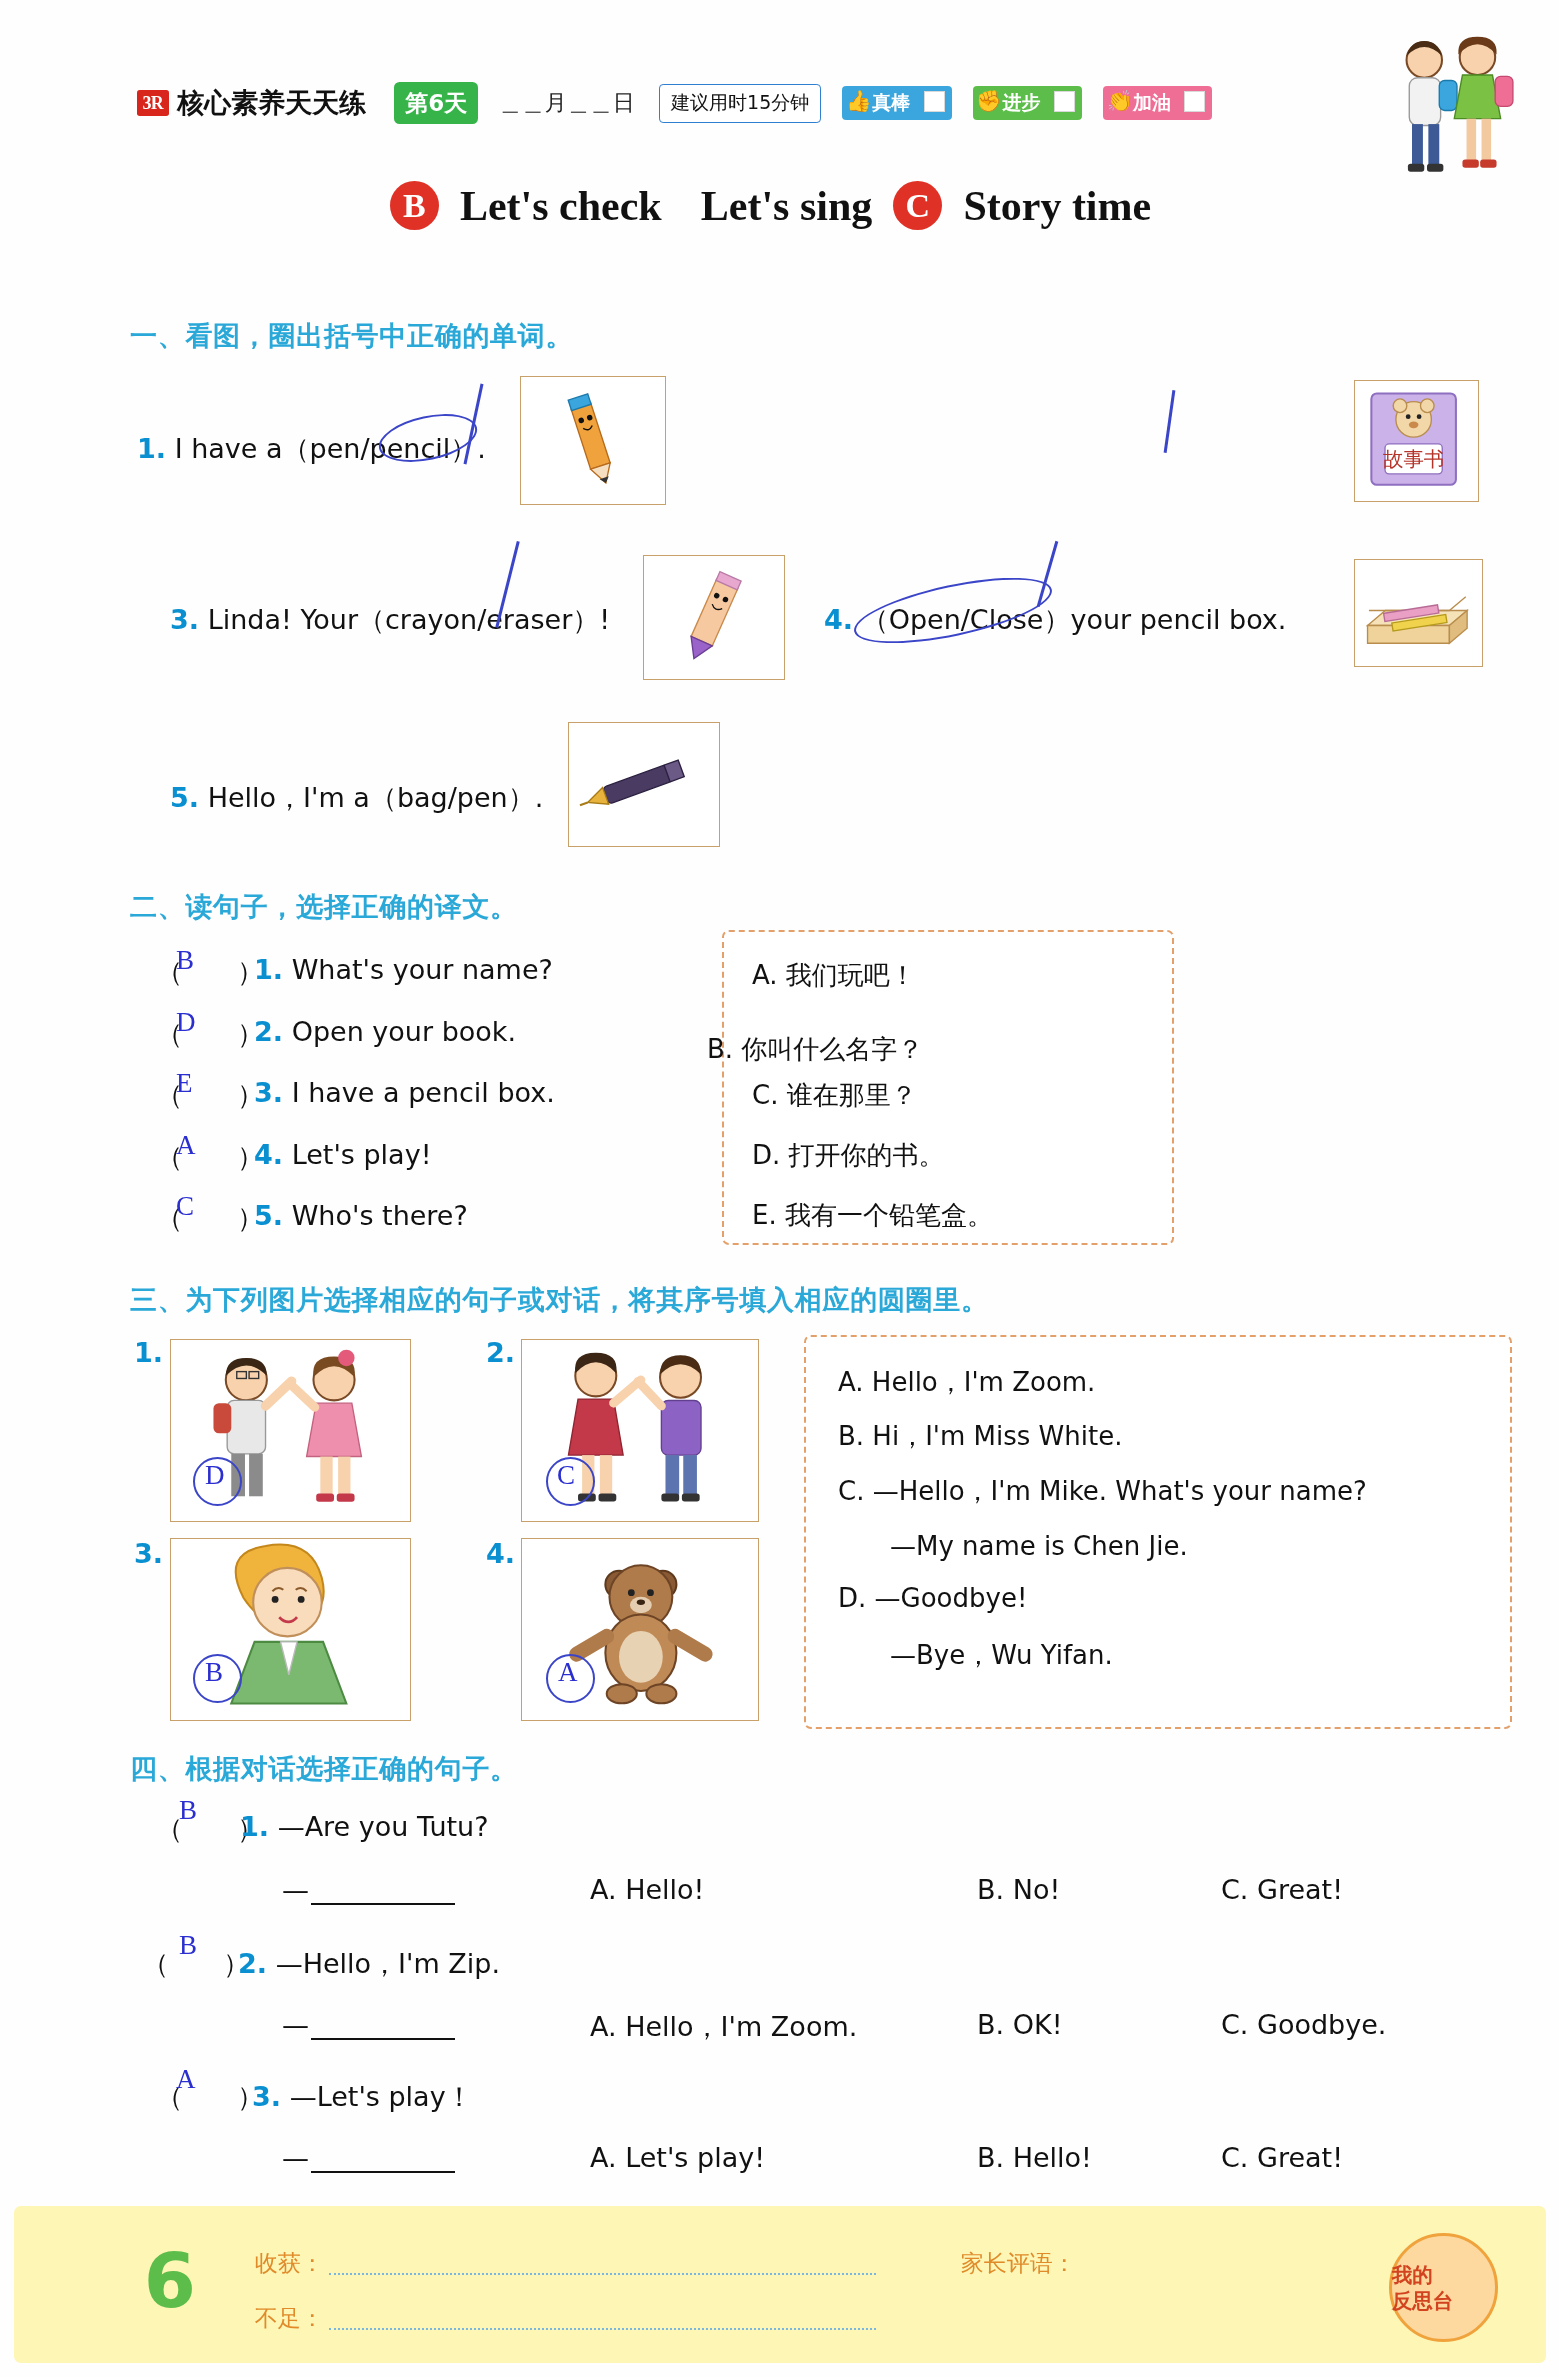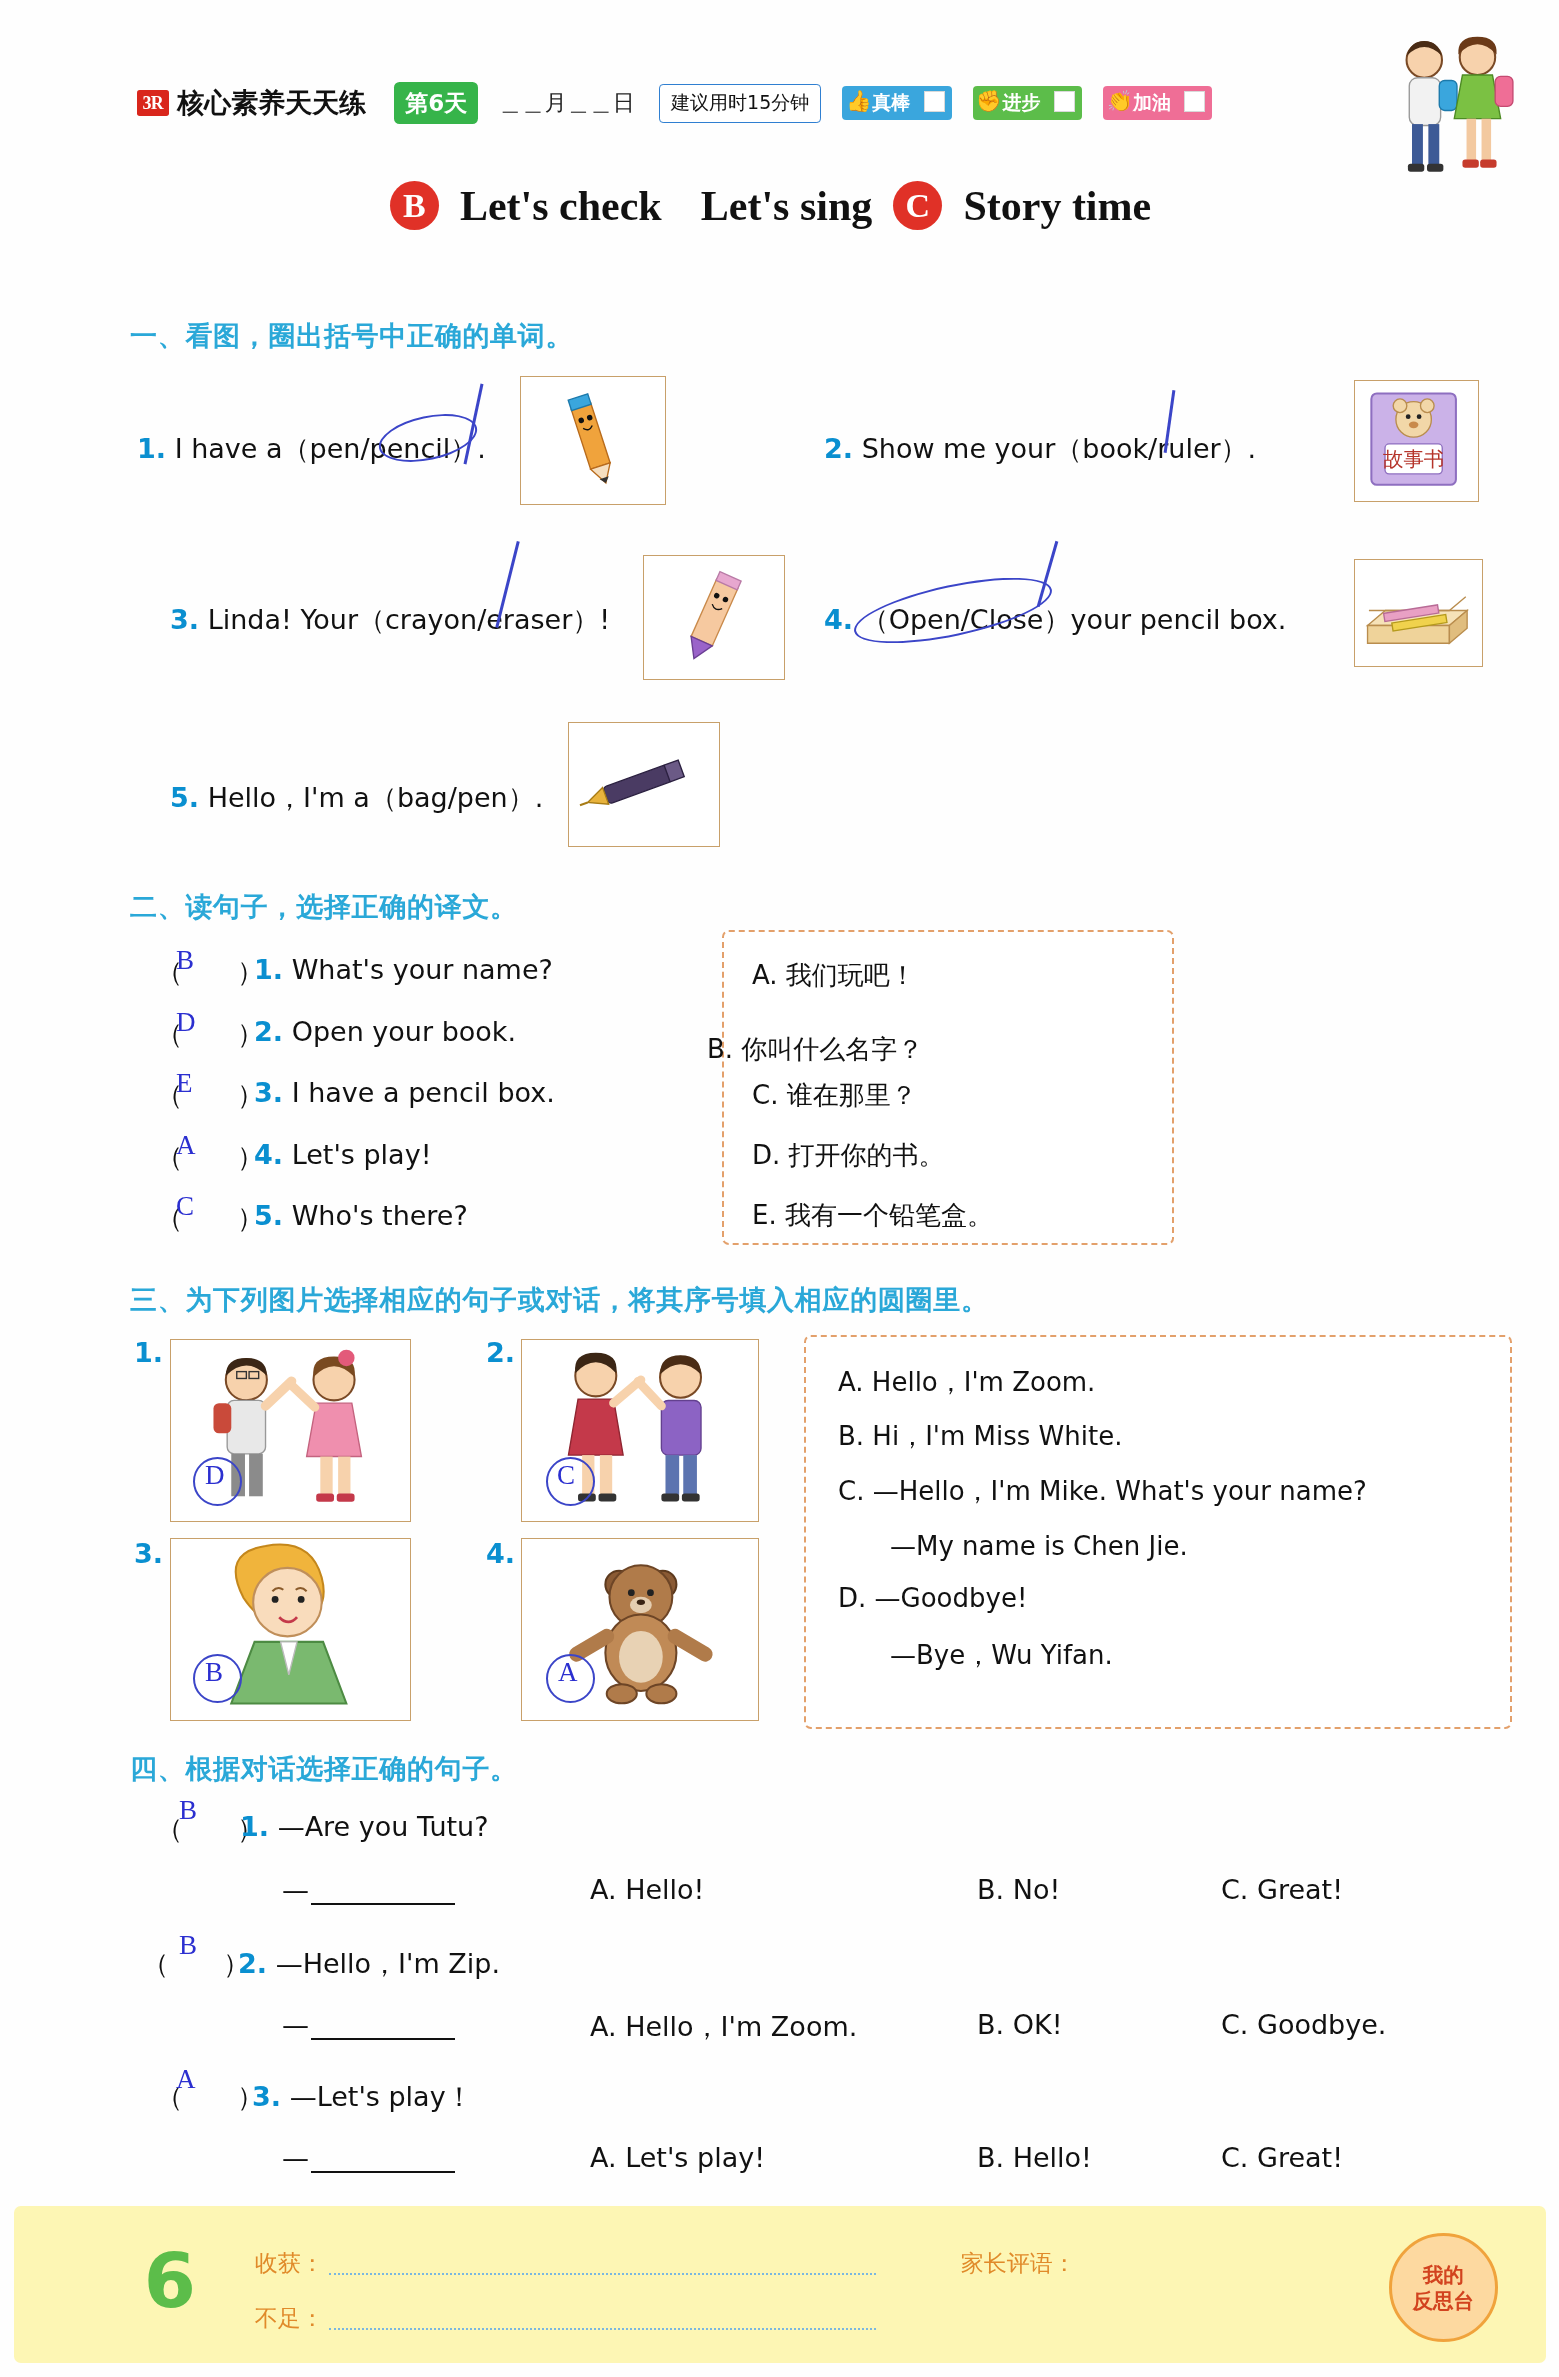--- a/index.html
+++ b/index.html
@@ -132,21 +132,21 @@
   .bottom .lbl{
     position:absolute;font-size:23px;color:#e08a2a;
     font-family:"DejaVu Sans", sans-serif;
   }
   .dotline{
     position:absolute;border-bottom:2.1px dotted #7ab7e0;
   }
   .reflect{
     position:absolute;right:48px;top:27px;width:109px;height:109px;border-radius:50%;
     background:#fdd9a0;border:3.4px solid #f0a33c;color:#d2431f;font-weight:bold;
-    font-size:20.5px;text-align:center;line-height:1.25;padding-top:27px;box-sizing:border-box;
+    font-size:20.5px;text-align:left;line-height:1.25;padding-top:27px;box-sizing:border-box;
     font-family:"DejaVu Sans", sans-serif;
   }
   .circle-mark{
     position:absolute;border:2.1px solid #3b45c8;border-radius:50%;
   }
   .stroke{
     position:absolute;background:#3b45c8;
   }
   .ell{
     position:absolute;border:2.1px solid #3b45c8;border-radius:50%;
@@ -232,24 +232,20 @@
         <path d="M96 150 l7 8 l7 -8z" fill="#333"></path>
         <circle cx="97" cy="60" r="4" fill="#111"></circle>
         <circle cx="110" cy="60" r="4" fill="#111"></circle>
         <path d="M96 72 q7 8 14 0" stroke="#111" stroke-width="2" fill="none"></path>
       </g>
     </svg>
   </div>
   <div class="ell" style="left:378px;top:416px;width:96px;height:40px;"></div>
   <div class="stroke" style="left:472px;top:383px;width:2.7px;height:82px;transform:rotate(12deg);"></div>
 
-  <div class="q" style="left:824px;top:431px;">
-    <span class="qnum">2.</span>
-    <span>Show me your（book/ruler）.</span>
-  </div>
   <div class="pic" style="left:1354px;top:380px;width:123px;height:120px;">
     <svg width="120" height="117" viewBox="0 0 176 171">
       <rect x="0" y="0" width="176" height="171" fill="#fff"></rect>
       <rect x="24" y="18" width="124" height="134" rx="8" fill="#cbb2e8" stroke="#8e6fc0" stroke-width="3"></rect>
       <circle cx="86" cy="56" r="26" fill="#f2d7a8" stroke="#b98d4e" stroke-width="2"></circle>
       <circle cx="66" cy="36" r="10" fill="#f2d7a8" stroke="#b98d4e" stroke-width="2"></circle>
       <circle cx="106" cy="36" r="10" fill="#f2d7a8" stroke="#b98d4e" stroke-width="2"></circle>
       <circle cx="78" cy="52" r="3.5" fill="#222"></circle>
         <circle cx="94" cy="52" r="3.5" fill="#222"></circle>
       <ellipse cx="86" cy="64" rx="7" ry="5" fill="#c98a4b"></ellipse>

